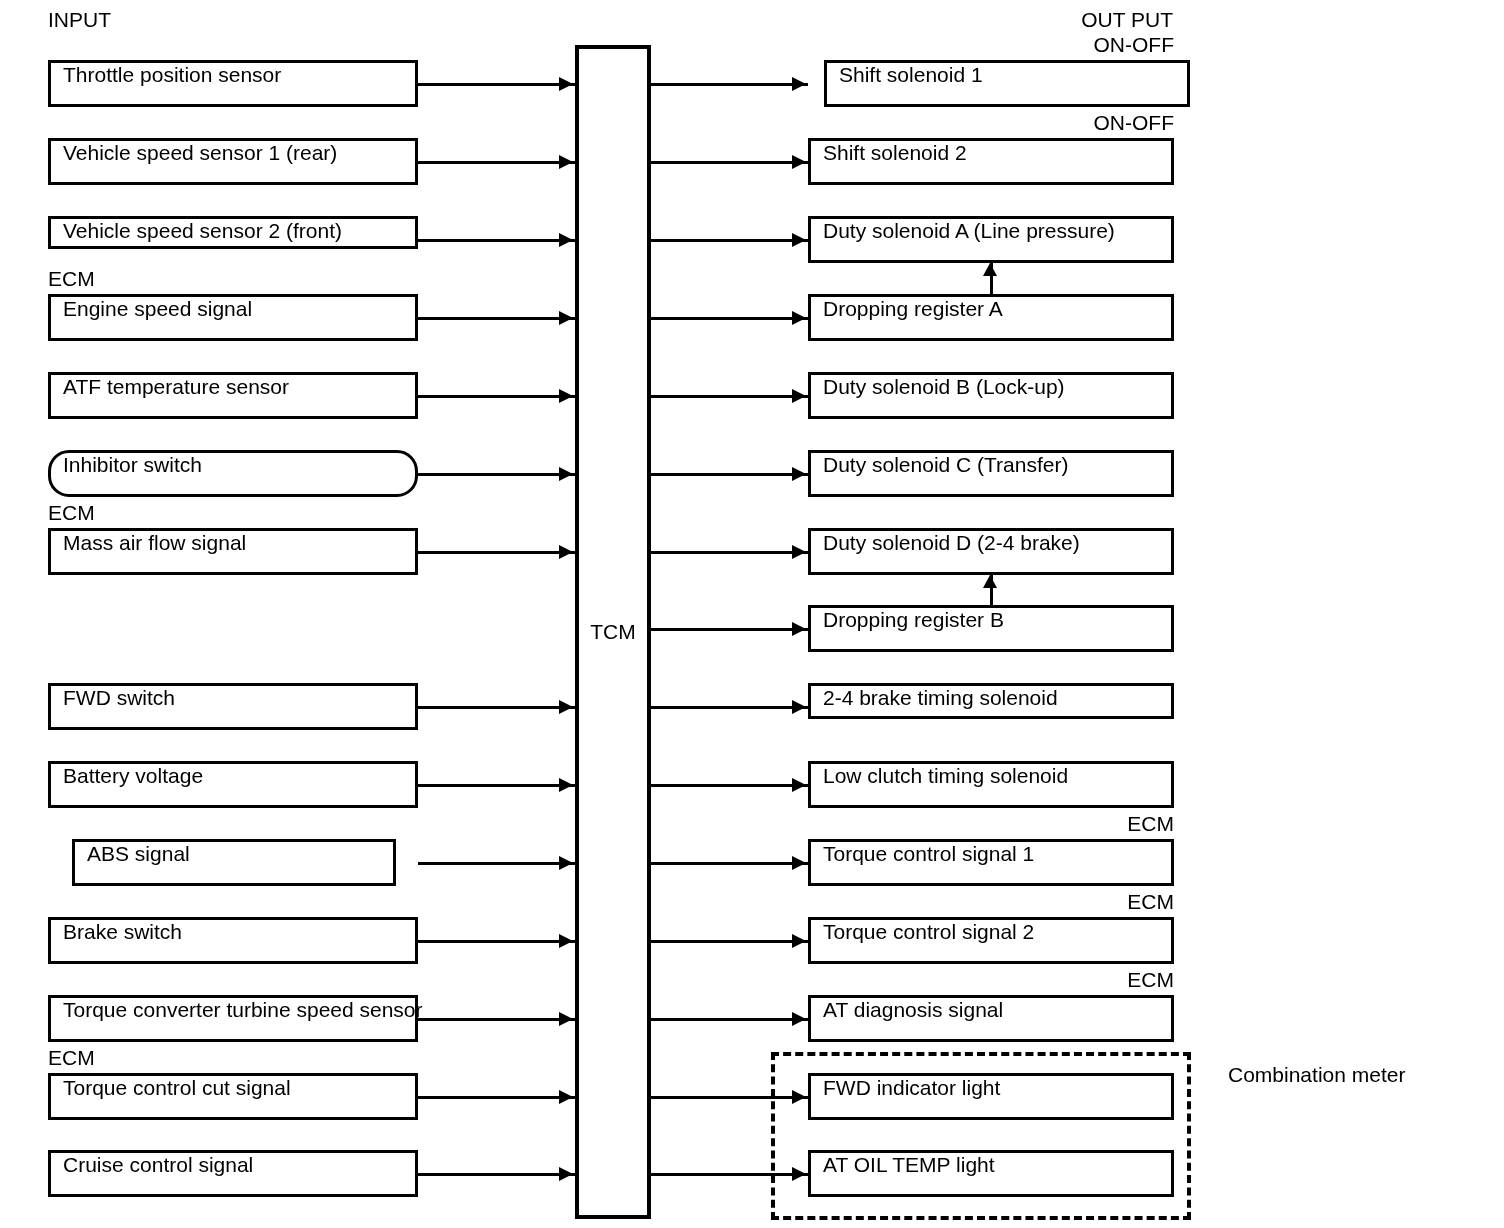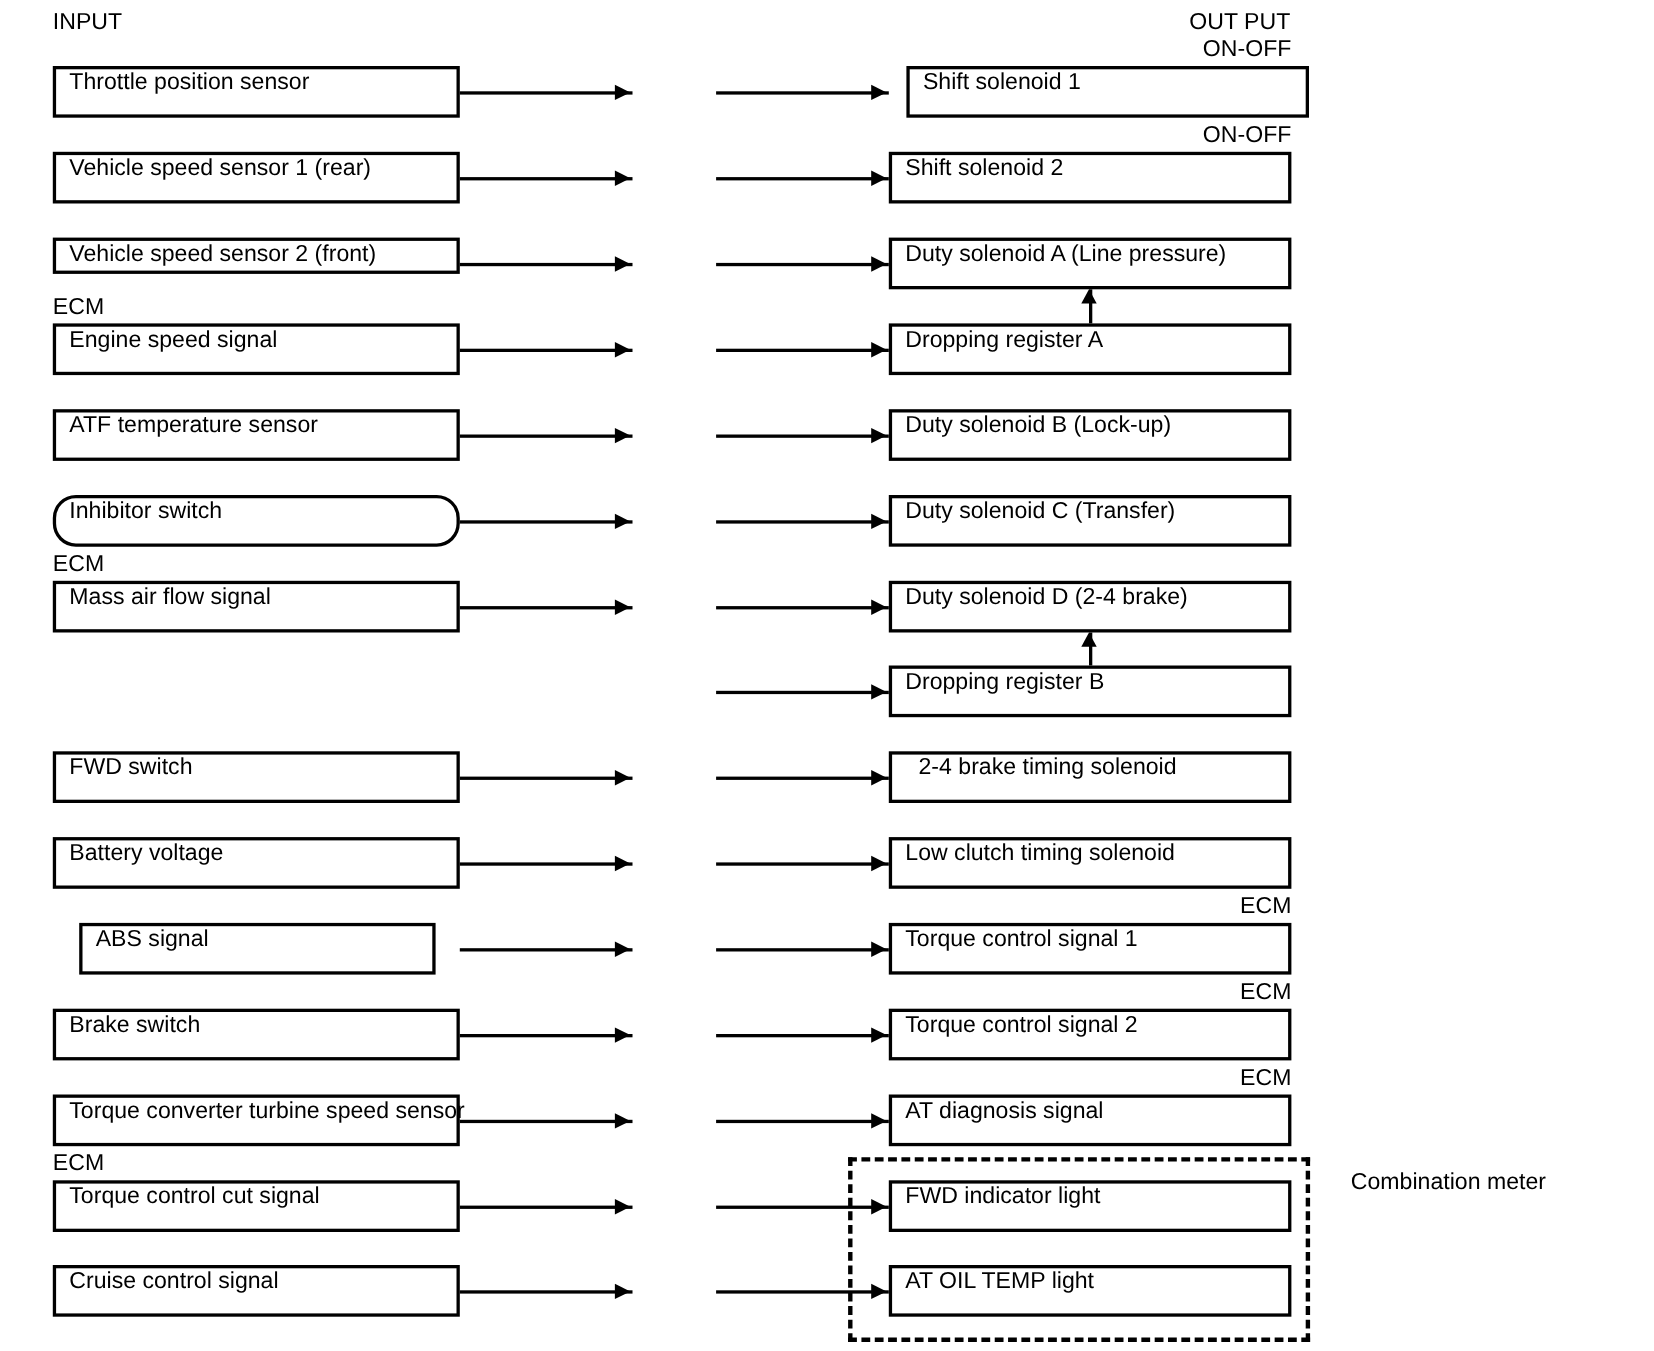--- a/index.html
+++ b/index.html
@@ -115,20 +115,23 @@
 </style>
 </head>
 <body>
 
 <div id="canvas">
 
   <div class="heading" id="input-heading" style="left:48px; top:8px;">INPUT</div>
 
   <div class="heading right" id="output-heading" style="left:953px; top:8px; width:220px;">OUT PUT</div>
 
+  <div id="tcm-box" style="left:575px; top:45px; width:76px; height:1174px;">
+    <span class="label">TCM</span>
+  </div>
 
   <div id="combination-meter-group" style="left:771px; top:1052px; width:420px; height:168px;"></div>
   <div id="combination-meter-label" style="left:1196px; top:1063px;">Combination meter</div>
 
   <div id="dynamic-layer">
       <div class="sbox" style="left: 48px; top: 60px; width: 370px; height: 47px;">
         <span class="label">Throttle position sensor</span>
       </div>
       <div class="hline" style="left: 418px; top: 82.5px; width: 157px;"></div>
       <div class="arrow-r" style="left: 559px; top: 76.5px;"></div>
@@ -235,21 +238,21 @@
       <div class="sbox" style="left: 808px; top: 528px; width: 366px; height: 47px;">
         <span class="label">Duty solenoid D (2-4 brake)</span>
       </div>
       <div class="hline" style="left: 651px; top: 550.5px; width: 157px;"></div>
       <div class="arrow-r" style="left: 792px; top: 544.5px;"></div>
       <div class="sbox" style="left: 808px; top: 605px; width: 366px; height: 47px;">
         <span class="label">Dropping register B</span>
       </div>
       <div class="hline" style="left: 651px; top: 627.5px; width: 157px;"></div>
       <div class="arrow-r" style="left: 792px; top: 621.5px;"></div>
-      <div class="sbox" style="left: 808px; top: 683px; width: 366px; height: 47px; padding-left: 12px;">
+      <div class="sbox" style="left: 808px; top: 683px; width: 366px; height: 36px;">
         <span class="label">2-4 brake timing solenoid</span>
       </div>
       <div class="hline" style="left: 651px; top: 705.5px; width: 157px;"></div>
       <div class="arrow-r" style="left: 792px; top: 699.5px;"></div>
       <div class="sbox" style="left: 808px; top: 761px; width: 366px; height: 47px;">
         <span class="label">Low clutch timing solenoid</span>
       </div>
       <div class="hline" style="left: 651px; top: 783.5px; width: 157px;"></div>
       <div class="arrow-r" style="left: 792px; top: 777.5px;"></div>
       <div class="sbox" style="left: 808px; top: 839px; width: 366px; height: 47px;">

